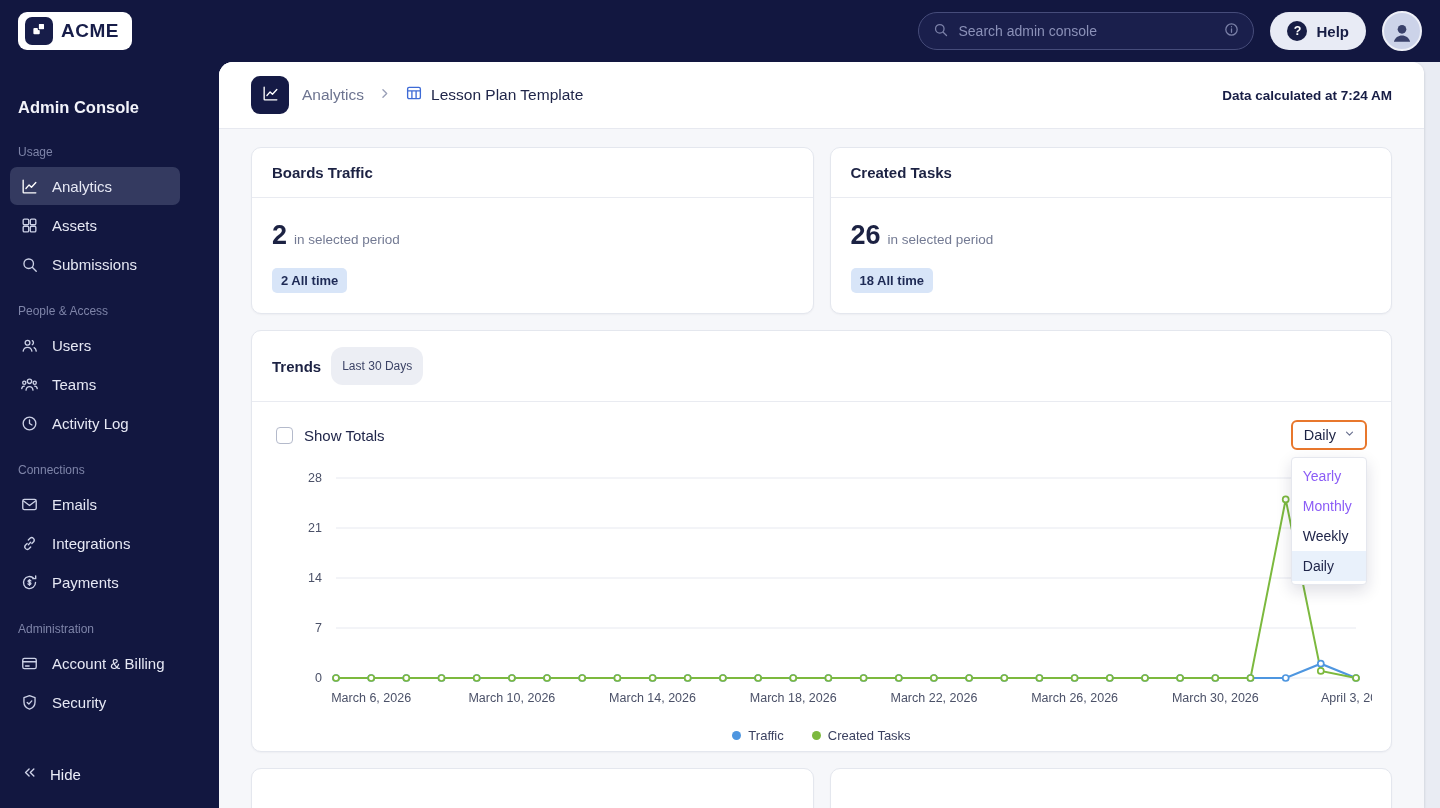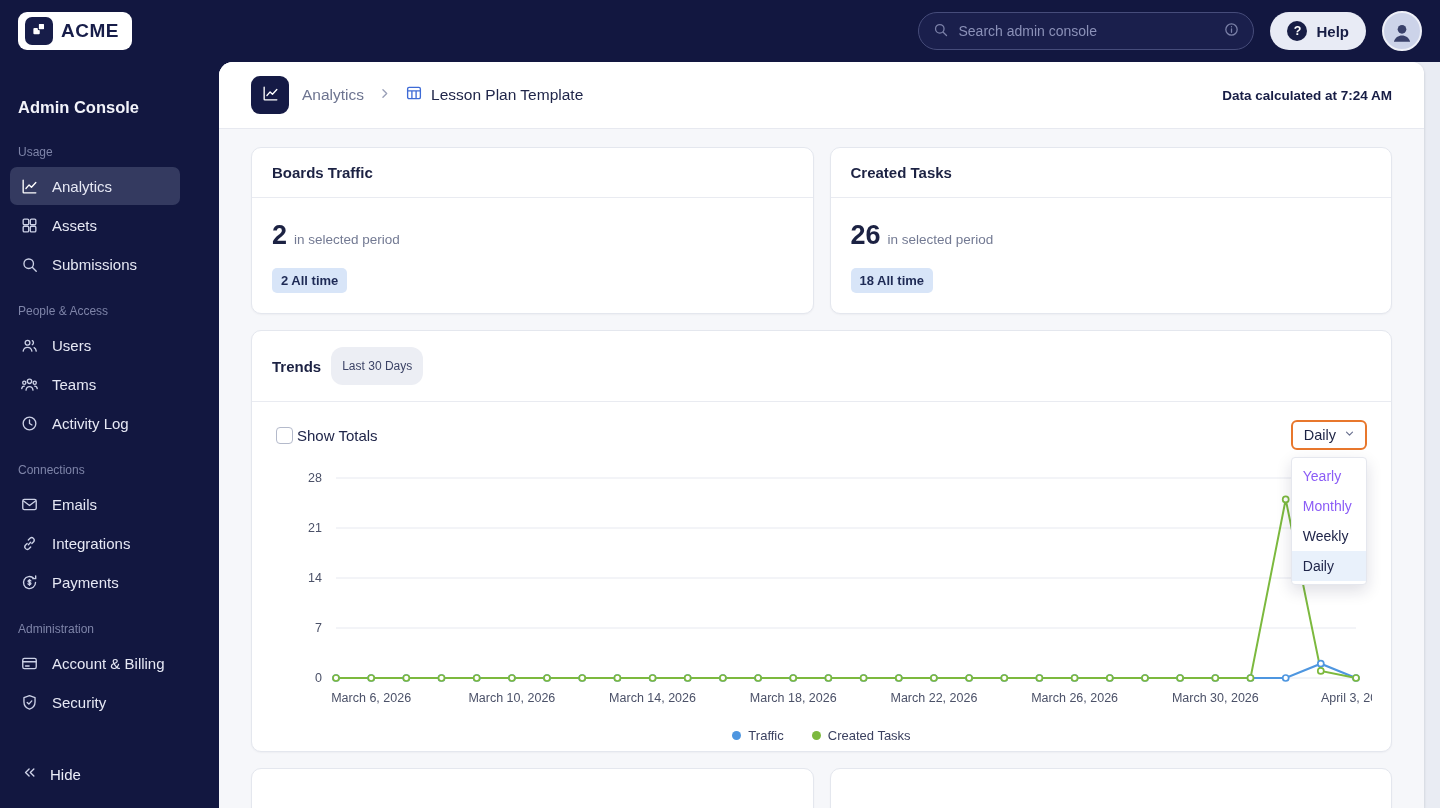--- a/index.html
+++ b/index.html
@@ -66,21 +66,21 @@
   .card-header { padding:16px 20px; border-bottom:1px solid #e9ebf1; font-weight:700; font-size:15px; color:#1c2243; display:flex; align-items:center; gap:10px; }
   .card-body { padding:22px 20px 20px; }
   .stat-line { display:flex; align-items:baseline; gap:7px; }
   .stat-value { font-size:27px; font-weight:700; color:#1c2243; }
   .stat-caption { font-size:13.5px; color:#737a93; }
   .badge { display:inline-block; margin-top:17px; background:#d8e5f8; color:#1e2a55; font-size:13px; font-weight:600; padding:5px 9px; border-radius:5px; }
 
   .trends-card { margin-top:16px; }
   .pill { background:#eceef4; color:#3c4366; font-size:12px; padding:12px 11px; border-radius:12px; font-weight:500; }
   .controls { display:flex; justify-content:space-between; align-items:center; padding:18px 24px 4px; }
-  .checkbox-row { display:flex; align-items:center; gap:4px; font-size:15px; color:#20264a; cursor:pointer; }
+  .checkbox-row { display:flex; align-items:center; gap:11px; font-size:15px; color:#20264a; cursor:pointer; }
   .checkbox { width:17px; height:17px; border:1.5px solid #b4bacb; border-radius:4px; background:#fff; }
   .select-wrap { position:relative; }
   .select {
     display:flex; align-items:center; gap:7px; border:2px solid #e8772c; border-radius:6px;
     padding:5px 9px 5px 11px; font-size:14.5px; color:#1c2243; background:#fff; cursor:pointer;
   }
   .menu {
     position:absolute; top:calc(100% + 7px); left:0; right:0; background:#fff;
     border:1px solid #e5e7ee; border-radius:4px; box-shadow:0 6px 16px rgba(18,23,62,.14);
     padding:3px 0; z-index:5;

